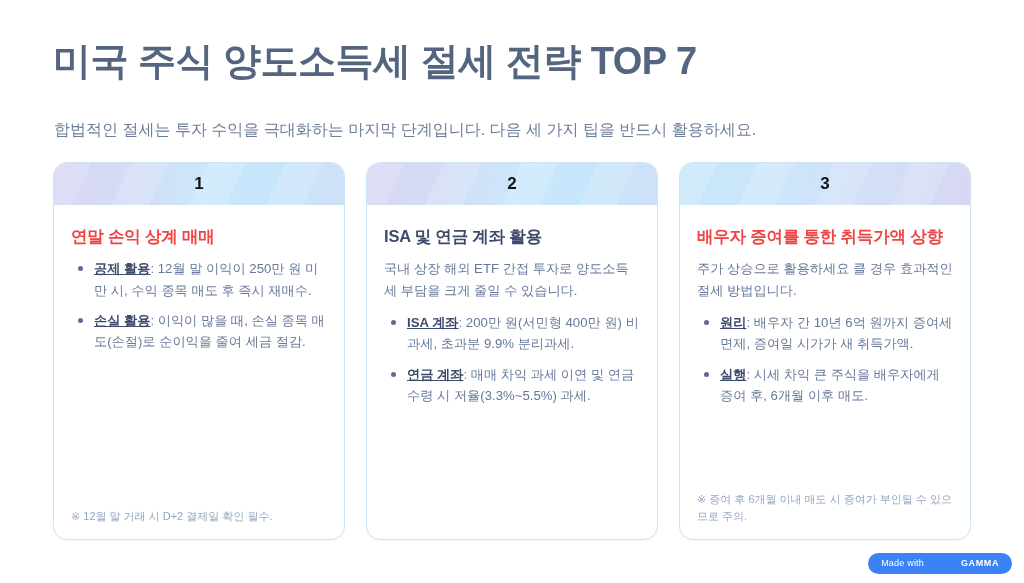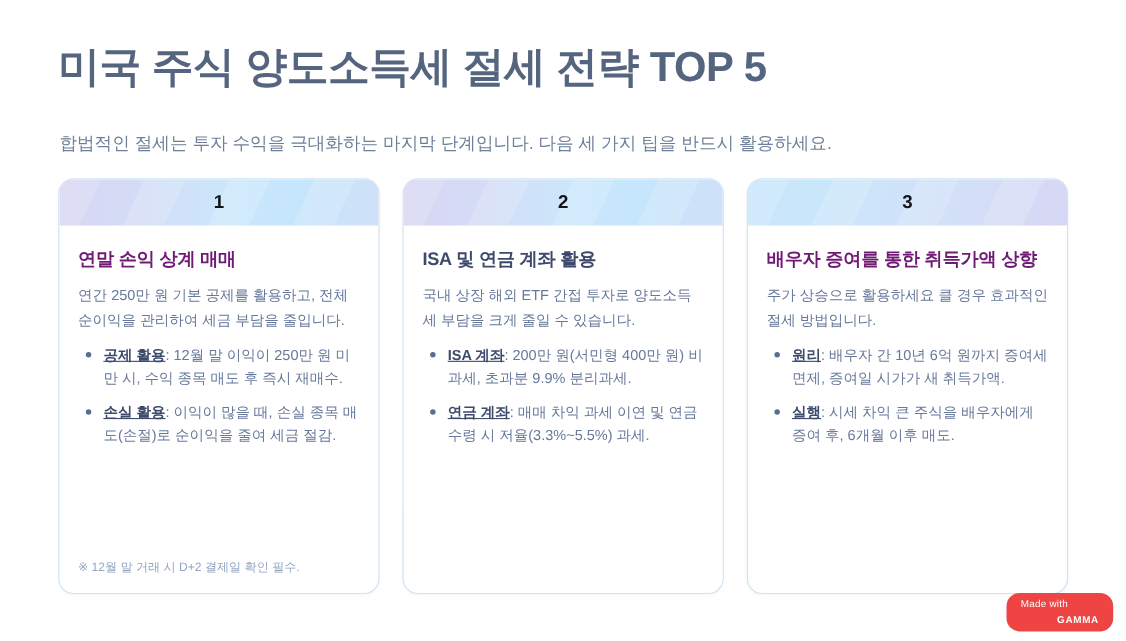--- a/index.html
+++ b/index.html
@@ -57,21 +57,21 @@
     position:relative; z-index:2;
     font-size:17px; font-weight:700; color:#111317;
   }
 
   .card-body {
     flex:1 1 auto;
     padding:20px 17px 14px 17px;
     display:flex; flex-direction:column;
   }
   .card-title {
-    font-size:16.5px; font-weight:700; color:#701a75;
+    font-size:16.5px; font-weight:700; color:#ef4444;
     line-height:1.35; margin-bottom:11px;
     letter-spacing:-0.2px;
   }
   .card-title.navy { color:#3e4a6b; }
   .card-desc {
     font-size:13.2px; line-height:1.62; color:#67789a;
     margin-bottom:11px;
   }
   .bullets { list-style:none; margin:0 0 0 2px; padding:0; }
   .bullets li {
@@ -88,49 +88,47 @@
   }
   .bullets b { color:#3c4a6b; font-weight:700;text-decoration:underline; }
   .card-note {
     margin-top:auto;
     padding-top:10px;
     font-size:11px; line-height:1.55; color:#93a6c2;
   }
 
   .gamma-badge {
     position:absolute; right:12px; bottom:9px;
-    background:#ef4444;
+    background:#3b82f6;
     color:#ffffff;
     border-radius:12px;
     padding:5px 13px 6px 13px;
     font-size:9px;
     letter-spacing:.2px;
     display:flex; align-items:flex-start; gap:4px;
     white-space:nowrap;
-    flex-direction:column;
   }
   .gamma-badge .gm { font-weight:700; letter-spacing:.6px;margin-left:33px; }
 </style>
 </head>
 <body>
 
 <div class="slide">
 
-  <h1 class="page-title">미국 주식 양도소득세 절세 전략 TOP 5</h1>
+  <h1 class="page-title">미국 주식 양도소득세 절세 전략 TOP 7</h1>
   <p class="page-subtitle">합법적인 절세는 투자 수익을 극대화하는 마지막 단계입니다. 다음 세 가지 팁을 반드시 활용하세요.</p>
 
   <div class="cards">
 
     <div class="card">
       <div class="card-header">
         <span class="card-number">1</span>
       </div>
       <div class="card-body">
         <div class="card-title">연말 손익 상계 매매</div>
-        <div class="card-desc">연간 250만 원 기본 공제를 활용하고, 전체 순이익을 관리하여 세금 부담을 줄입니다.</div>
         <ul class="bullets">
           <li><b>공제 활용</b><span>: 12월 말 이익이 250만 원 미만 시, 수익 종목 매도 후 즉시 재매수.</span></li>
           <li><b>손실 활용</b><span>: 이익이 많을 때, 손실 종목 매도(손절)로 순이익을 줄여 세금 절감.</span></li>
         </ul>
         <div class="card-note">※ 12월 말 거래 시 D+2 결제일 확인 필수.</div>
       </div>
     </div>
 
     <div class="card">
       <div class="card-header">
@@ -151,20 +149,21 @@
       <div class="card-header">
         <span class="card-number">3</span>
       </div>
       <div class="card-body">
         <div class="card-title">배우자 증여를 통한 취득가액 상향</div>
         <div class="card-desc">주가 상승으로 활용하세요 클 경우 효과적인 절세 방법입니다.</div>
         <ul class="bullets">
           <li><b>원리</b><span>: 배우자 간 10년 6억 원까지 증여세 면제, 증여일 시가가 새 취득가액.</span></li>
           <li><b>실행</b><span>: 시세 차익 큰 주식을 배우자에게 증여 후, 6개월 이후 매도.</span></li>
         </ul>
+        <div class="card-note">※ 증여 후 6개월 이내 매도 시 증여가 부인될 수 있으므로 주의.</div>
       </div>
     </div>
 
   </div>
 
   <div class="gamma-badge">
     <span>Made with</span>
     <span class="gm">GAMMA</span>
   </div>
 

